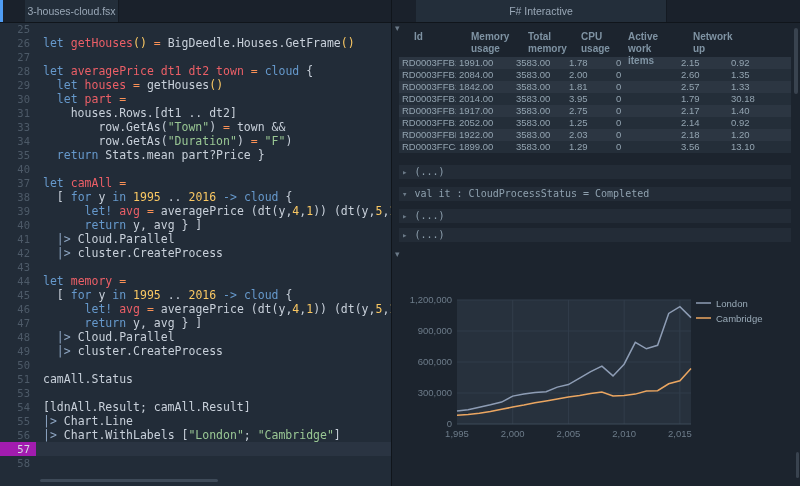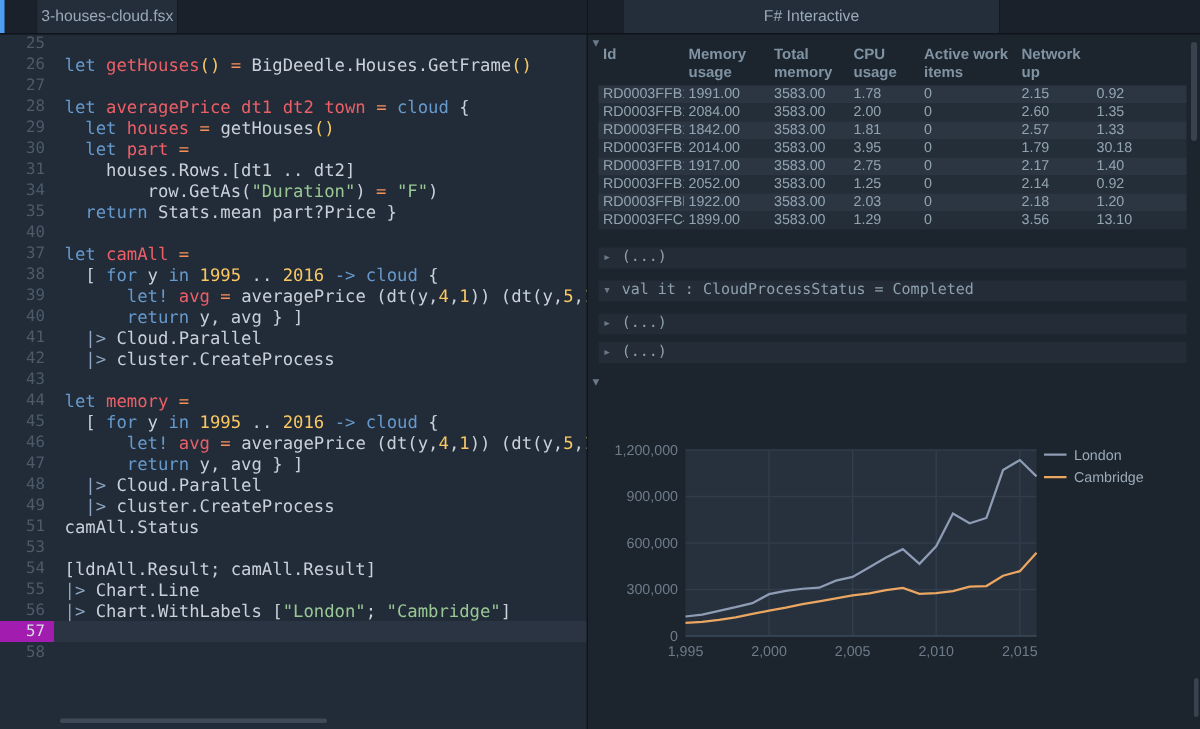--- a/index.html
+++ b/index.html
@@ -22,21 +22,21 @@
   .code{margin-left:7px;color:#c8d0da;}
   .tk-k{color:#6699cc;} .tk-n{color:#ec5f67;} .tk-y{color:#fac863;}
   .tk-s{color:#99c794;} .tk-o{color:#f99157;} .tk-p{color:#c8d0da;} .tk-b{color:#8fa7c4;}
   .hscroll{position:absolute;left:40px;bottom:4px;width:178px;height:3px;background:#3e4a58;border-radius:2px;z-index:4;}
 
   
   .pane-right{position:relative;width:409px;height:486px;background:#1c242e;flex:none;}
   .chev{position:absolute;font-size:9px;color:#6b7a88;line-height:10px;}
   .fsi-table{position:absolute;left:7px;top:30px;width:392px;}
   .thead{display:grid;grid-template-columns:57px 57px 53px 47px 65px 50px 63px;height:27px;}
-  .hcell{font-size:10px;font-weight:bold;color:#7f93a3;line-height:12px;padding:1px 2px 0 3px;}
+  .hcell{font-size:10px;font-weight:bold;color:#7f93a3;line-height:12px;padding:1px 2px 0 3px;margin-left:12px;}
   .trow{display:grid;grid-template-columns:57px 57px 53px 47px 65px 50px 63px;height:12px;}
   .trow:nth-child(odd){background:#2c3642;}
   .trow:nth-child(even){background:#242e39;}
   .tcell{font-size:9.5px;color:#93a4b1;line-height:12px;padding-left:3px;white-space:nowrap;overflow:hidden;}
   .section{position:absolute;left:7px;width:392px;height:14px;background:#232c37;color:#8ea0ae;
            font:10px/14px "DejaVu Sans Mono",monospace;white-space:pre;}
   .section .sc{color:#6b7a88;font-size:9px;margin:0 7px 0 3px;}
   .vthumb{position:absolute;background:#39434f;border-radius:2px;}
   .chart-wrap{position:absolute;left:0;top:285px;width:409px;height:175px;}
   .chart-label{fill:#6d7c8a;font-family:"Liberation Sans",sans-serif;font-size:9.5px;}
@@ -55,36 +55,38 @@
       </div>
     </div>
     <div class="editor" id="editor-lines">
         <div class="line"><span class="num">25</span><span class="code"></span></div>
         <div class="line"><span class="num">26</span><span class="code"><span class="tk-k">let</span><span class="tk-p"> </span><span class="tk-n">getHouses</span><span class="tk-y">()</span><span class="tk-p"> </span><span class="tk-o">=</span><span class="tk-p"> BigDeedle.Houses.GetFrame</span><span class="tk-y">()</span></span></div>
         <div class="line"><span class="num">27</span><span class="code"></span></div>
         <div class="line"><span class="num">28</span><span class="code"><span class="tk-k">let</span><span class="tk-p"> </span><span class="tk-n">averagePrice dt1 dt2 town</span><span class="tk-p"> </span><span class="tk-o">=</span><span class="tk-p"> </span><span class="tk-k">cloud</span><span class="tk-p"> {</span></span></div>
         <div class="line"><span class="num">29</span><span class="code"><span class="tk-p">  </span><span class="tk-k">let</span><span class="tk-p"> </span><span class="tk-n">houses</span><span class="tk-p"> </span><span class="tk-o">=</span><span class="tk-p"> getHouses</span><span class="tk-y">()</span></span></div>
         <div class="line"><span class="num">30</span><span class="code"><span class="tk-p">  </span><span class="tk-k">let</span><span class="tk-p"> </span><span class="tk-n">part</span><span class="tk-p"> </span><span class="tk-o">=</span></span></div>
         <div class="line"><span class="num">31</span><span class="code"><span class="tk-p">    houses.Rows.[dt1 .. dt2]</span></span></div>
+        <div class="line"><span class="num">33</span><span class="code"><span class="tk-p">        row.GetAs(</span><span class="tk-s">"Town"</span><span class="tk-p">) </span><span class="tk-o">=</span><span class="tk-p"> town &amp;&amp;</span></span></div>
         <div class="line"><span class="num">34</span><span class="code"><span class="tk-p">        row.GetAs(</span><span class="tk-s">"Duration"</span><span class="tk-p">) </span><span class="tk-o">=</span><span class="tk-p"> </span><span class="tk-s">"F"</span><span class="tk-p">)</span></span></div>
         <div class="line"><span class="num">35</span><span class="code"><span class="tk-p">  </span><span class="tk-k">return</span><span class="tk-p"> Stats.mean part?Price }</span></span></div>
         <div class="line"><span class="num">40</span><span class="code"></span></div>
         <div class="line"><span class="num">37</span><span class="code"><span class="tk-k">let</span><span class="tk-p"> </span><span class="tk-n">camAll</span><span class="tk-p"> </span><span class="tk-o">=</span></span></div>
         <div class="line"><span class="num">38</span><span class="code"><span class="tk-p">  [ </span><span class="tk-k">for</span><span class="tk-p"> y </span><span class="tk-k">in</span><span class="tk-p"> </span><span class="tk-y">1995</span><span class="tk-p"> .. </span><span class="tk-y">2016</span><span class="tk-p"> </span><span class="tk-k">-&gt;</span><span class="tk-p"> </span><span class="tk-k">cloud</span><span class="tk-p"> {</span></span></div>
         <div class="line"><span class="num">39</span><span class="code"><span class="tk-p">      </span><span class="tk-k">let!</span><span class="tk-p"> </span><span class="tk-n">avg</span><span class="tk-p"> </span><span class="tk-o">=</span><span class="tk-p"> averagePrice (dt(y,</span><span class="tk-y">4</span><span class="tk-p">,</span><span class="tk-y">1</span><span class="tk-p">)) (dt(y,</span><span class="tk-y">5</span><span class="tk-p">,</span><span class="tk-y">1</span></span></div>
         <div class="line"><span class="num">40</span><span class="code"><span class="tk-p">      </span><span class="tk-k">return</span><span class="tk-p"> y, avg } ]</span></span></div>
         <div class="line"><span class="num">41</span><span class="code"><span class="tk-p">  </span><span class="tk-b">|&gt;</span><span class="tk-p"> Cloud.Parallel</span></span></div>
         <div class="line"><span class="num">42</span><span class="code"><span class="tk-p">  </span><span class="tk-b">|&gt;</span><span class="tk-p"> cluster.CreateProcess</span></span></div>
         <div class="line"><span class="num">43</span><span class="code"></span></div>
         <div class="line"><span class="num">44</span><span class="code"><span class="tk-k">let</span><span class="tk-p"> </span><span class="tk-n">memory</span><span class="tk-p"> </span><span class="tk-o">=</span></span></div>
         <div class="line"><span class="num">45</span><span class="code"><span class="tk-p">  [ </span><span class="tk-k">for</span><span class="tk-p"> y </span><span class="tk-k">in</span><span class="tk-p"> </span><span class="tk-y">1995</span><span class="tk-p"> .. </span><span class="tk-y">2016</span><span class="tk-p"> </span><span class="tk-k">-&gt;</span><span class="tk-p"> </span><span class="tk-k">cloud</span><span class="tk-p"> {</span></span></div>
         <div class="line"><span class="num">46</span><span class="code"><span class="tk-p">      </span><span class="tk-k">let!</span><span class="tk-p"> </span><span class="tk-n">avg</span><span class="tk-p"> </span><span class="tk-o">=</span><span class="tk-p"> averagePrice (dt(y,</span><span class="tk-y">4</span><span class="tk-p">,</span><span class="tk-y">1</span><span class="tk-p">)) (dt(y,</span><span class="tk-y">5</span><span class="tk-p">,</span><span class="tk-y">1</span></span></div>
         <div class="line"><span class="num">47</span><span class="code"><span class="tk-p">      </span><span class="tk-k">return</span><span class="tk-p"> y, avg } ]</span></span></div>
         <div class="line"><span class="num">48</span><span class="code"><span class="tk-p">  </span><span class="tk-b">|&gt;</span><span class="tk-p"> Cloud.Parallel</span></span></div>
         <div class="line"><span class="num">49</span><span class="code"><span class="tk-p">  </span><span class="tk-b">|&gt;</span><span class="tk-p"> cluster.CreateProcess</span></span></div>
+        <div class="line"><span class="num">50</span><span class="code"></span></div>
         <div class="line"><span class="num">51</span><span class="code"><span class="tk-p">camAll.Status</span></span></div>
         <div class="line"><span class="num">53</span><span class="code"></span></div>
         <div class="line"><span class="num">54</span><span class="code"><span class="tk-p">[ldnAll.Result; camAll.Result]</span></span></div>
         <div class="line"><span class="num">55</span><span class="code"><span class="tk-b">|&gt;</span><span class="tk-p"> Chart.Line</span></span></div>
         <div class="line"><span class="num">56</span><span class="code"><span class="tk-b">|&gt;</span><span class="tk-p"> Chart.WithLabels [</span><span class="tk-s">"London"</span><span class="tk-p">; </span><span class="tk-s">"Cambridge"</span><span class="tk-p">]</span></span></div>
         <div class="line current"><span class="num">57</span><span class="code"></span></div>
         <div class="line"><span class="num">58</span><span class="code"></span></div>
       </div>
     <div class="hscroll"></div>
   </div>

